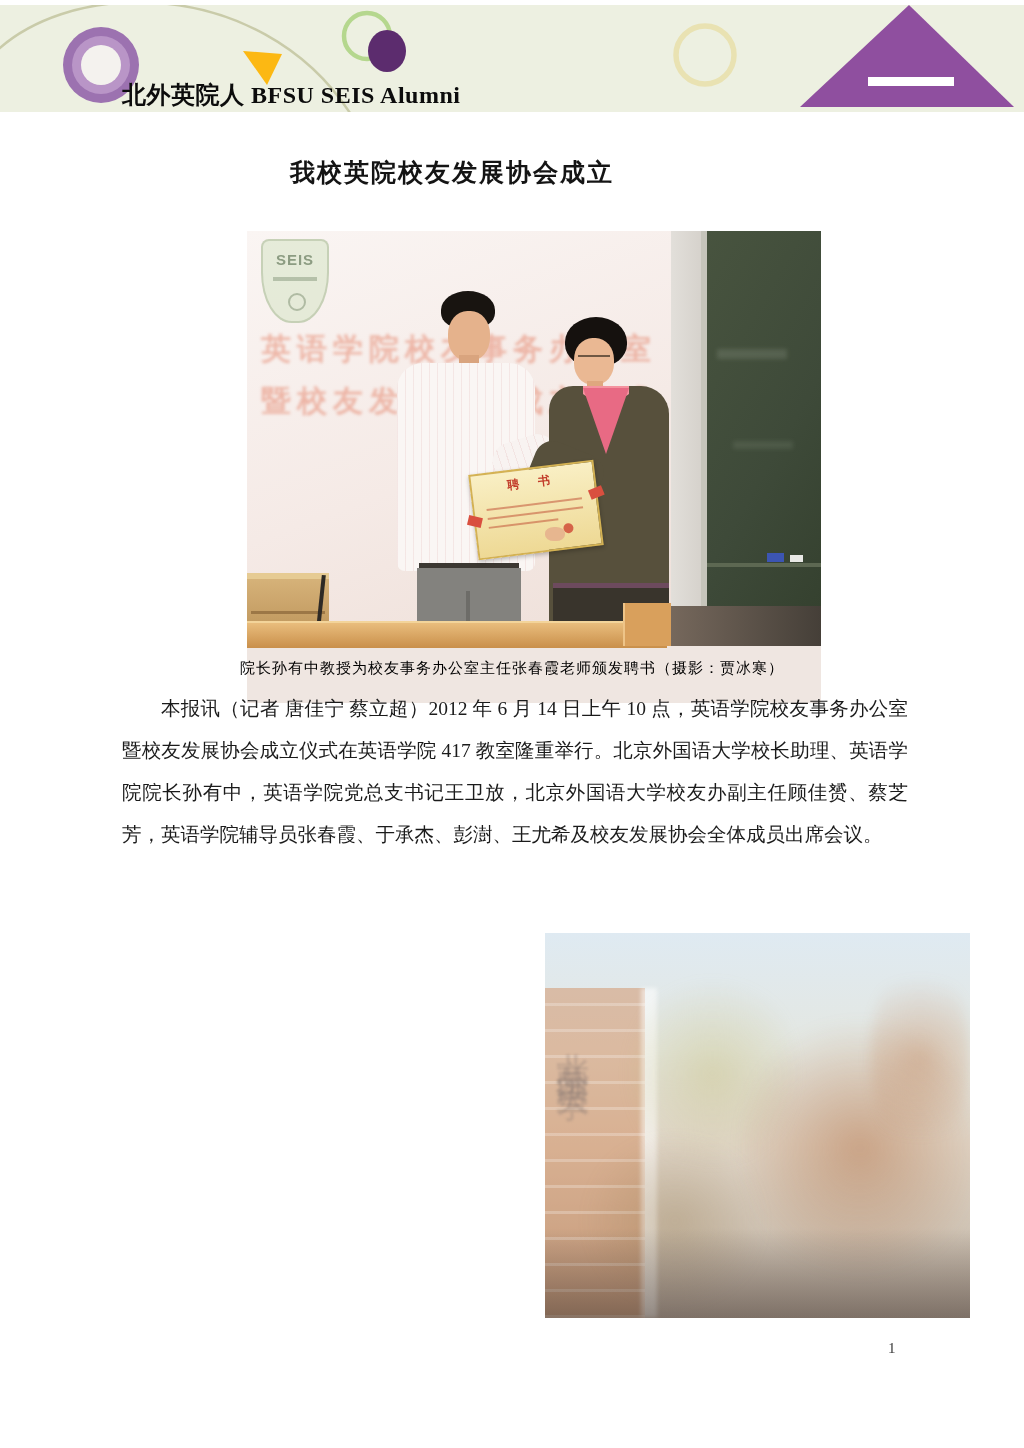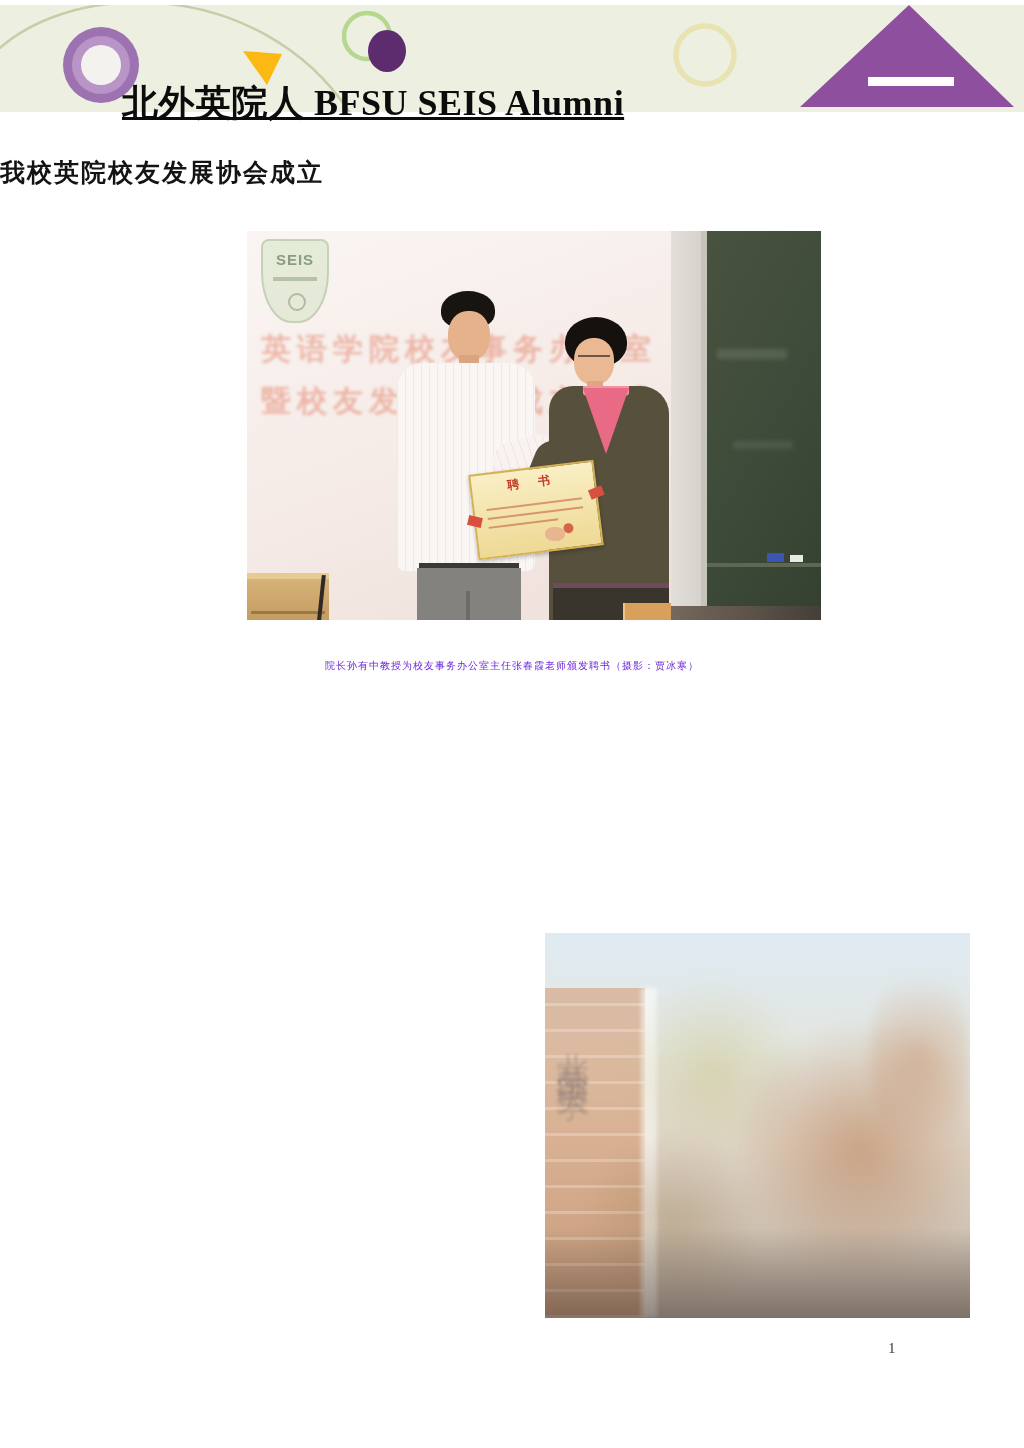--- a/index.html
+++ b/index.html
@@ -1,27 +1,27 @@
 <!DOCTYPE html>
 <html><head>
 <meta charset="utf-8">
 <style>
   html,body{margin:0;padding:0;background:#fff;}
   .page{position:relative;width:1024px;height:1448px;background:#ffffff;overflow:hidden;
         font-family:"Liberation Serif","DejaVu Serif",serif;}
   
   .header-band{position:absolute;left:0;top:5px;width:1024px;height:107px;background:#edf0e1;}
   .header-svg{position:absolute;left:0;top:0;}
-  .header-title{position:absolute;left:122px;top:74px;font-size:36px;font-weight:bold;color:#0c0c0c;
-        letter-spacing:.5px;white-space:nowrap;font-family:"Liberation Serif","DejaVu Serif",serif;text-decoration:underline;}
-  
-  .article-title{position:absolute;left:0;top:156px;width:904px;
+  .header-title{position:absolute;left:122px;top:74px;font-size:24px;font-weight:bold;color:#0c0c0c;
+        letter-spacing:.5px;white-space:nowrap;font-family:"Liberation Serif","DejaVu Serif",serif;}
+  
+  .article-title{position:absolute;left:0;top:156px;width:904px;text-align:center;
         font-family:"Liberation Sans","DejaVu Sans",sans-serif;font-weight:bold;font-size:25px;color:#141414;letter-spacing:2px;}
   
-  .photo{position:absolute;left:247px;top:231px;width:574px;height:389px;overflow:hidden;background:#efe6e1;}
+  .photo{position:absolute;left:247px;top:231px;width:574px;height:472px;overflow:hidden;background:#efe6e1;}
   .photo *{position:absolute;}
   .p-screen{left:0;top:0;width:424px;height:415px;background:linear-gradient(160deg,#faf5f3 0%,#f5eae6 55%,#eedfd8 100%);}
   .p-red1,.p-red2{left:14px;width:410px;white-space:nowrap;overflow:hidden;font-weight:bold;
         font-family:"Liberation Sans","DejaVu Sans",sans-serif;font-size:30px;letter-spacing:6px;
         color:rgba(225,104,74,0.42);filter:blur(1.6px);}
   .p-red1{top:98px;} .p-red2{top:150px;}
   .p-logo{left:14px;top:8px;width:64px;height:80px;background:rgba(214,228,196,0.55);
         border:2px solid rgba(140,160,120,0.35);border-radius:8px 8px 45% 45%/8px 8px 60% 60%;}
   .p-logo-text{left:0;top:10px;width:100%;text-align:center;font-family:"Liberation Sans",sans-serif;
         font-weight:bold;font-size:15px;color:rgba(110,130,100,0.75);letter-spacing:1px;}
@@ -73,21 +73,21 @@
   
   .p-podium{left:0;top:342px;width:82px;height:73px;background:linear-gradient(#d8b57c,#b98f55);}
   .p-podium-lip{left:0;top:342px;width:82px;height:6px;background:#e6cb93;}
   .p-podium-groove{left:4px;top:380px;width:74px;height:3px;background:rgba(120,86,44,0.55);}
   .p-mic-pole{left:72px;top:344px;width:4px;height:54px;background:#2d2925;transform:rotate(6deg);}
   .p-mic-ball{left:63px;top:394px;width:15px;height:15px;border-radius:50%;
         background:radial-gradient(circle at 35% 30%,#c9c9c7,#6c6c6a);}
   .p-desk{left:0;top:390px;width:420px;height:25px;background:linear-gradient(#e9bd7d,#c98f4a);border-top:2px solid #f3d49a;}
   .p-desk-end{left:376px;top:372px;width:46px;height:43px;background:#d9a05c;border-left:2px solid #eec488;}
   
-  .photo-caption{position:absolute;left:0;top:659px;width:1024px;text-align:center;font-size:10px;color:#6d28d9;letter-spacing:1px;}
+  .photo-caption{position:absolute;left:0;top:659px;width:1024px;text-align:center;font-size:15px;color:#000000;letter-spacing:1px;}
   
   .bg-photo{position:absolute;left:545px;top:933px;width:425px;height:385px;overflow:hidden;z-index:1;
         background:linear-gradient(180deg,#dfeaf2 0%,#e4e7e1 30%,#e0d6c8 55%,#cfc3b4 78%,#baaca0 100%);}
   .bg-photo *{position:absolute;}
   .bgp-building{left:0;top:55px;width:100px;height:330px;
         background:repeating-linear-gradient(0deg,rgba(255,255,255,0.25) 0 3px,rgba(0,0,0,0) 3px 26px),rgba(205,120,66,0.40);}
   .bgp-building-hl{left:96px;top:55px;width:16px;height:330px;background:rgba(255,255,255,0.55);filter:blur(2px);}
   .bgp-callig{left:6px;top:95px;height:240px;writing-mode:vertical-rl;font-size:32px;color:rgba(150,130,120,0.32);
         filter:blur(1px);font-weight:bold;letter-spacing:6px;}
   .bgp-tree1{left:85px;top:35px;width:165px;height:210px;border-radius:50%;filter:blur(7px);
@@ -197,17 +197,18 @@
     <div class="bgp-building-hl"></div>
     <div class="bgp-callig">北京外国语大学</div>
     <div class="bgp-tree1"></div>
     <div class="bgp-tree2"></div>
     <div class="bgp-tree3"></div>
     <div class="bgp-tree4"></div>
     <div class="bgp-dark"></div>
   </div>
 
   <div class="body-text">
+    <p>本报讯（记者 唐佳宁 蔡立超）2012 年 6 月 14 日上午 10 点，英语学院校友事务办公室暨校友发展协会成立仪式在英语学院 417 教室隆重举行。北京外国语大学校长助理、英语学院院长孙有中，英语学院党总支书记王卫放，北京外国语大学校友办副主任顾佳赟、蔡芝芳，英语学院辅导员张春霞、于承杰、彭澍、王尤希及校友发展协会全体成员出席会议。</p>
   </div>
 
   <div class="page-number">1</div>
 
 </div>
 
 </body></html>

